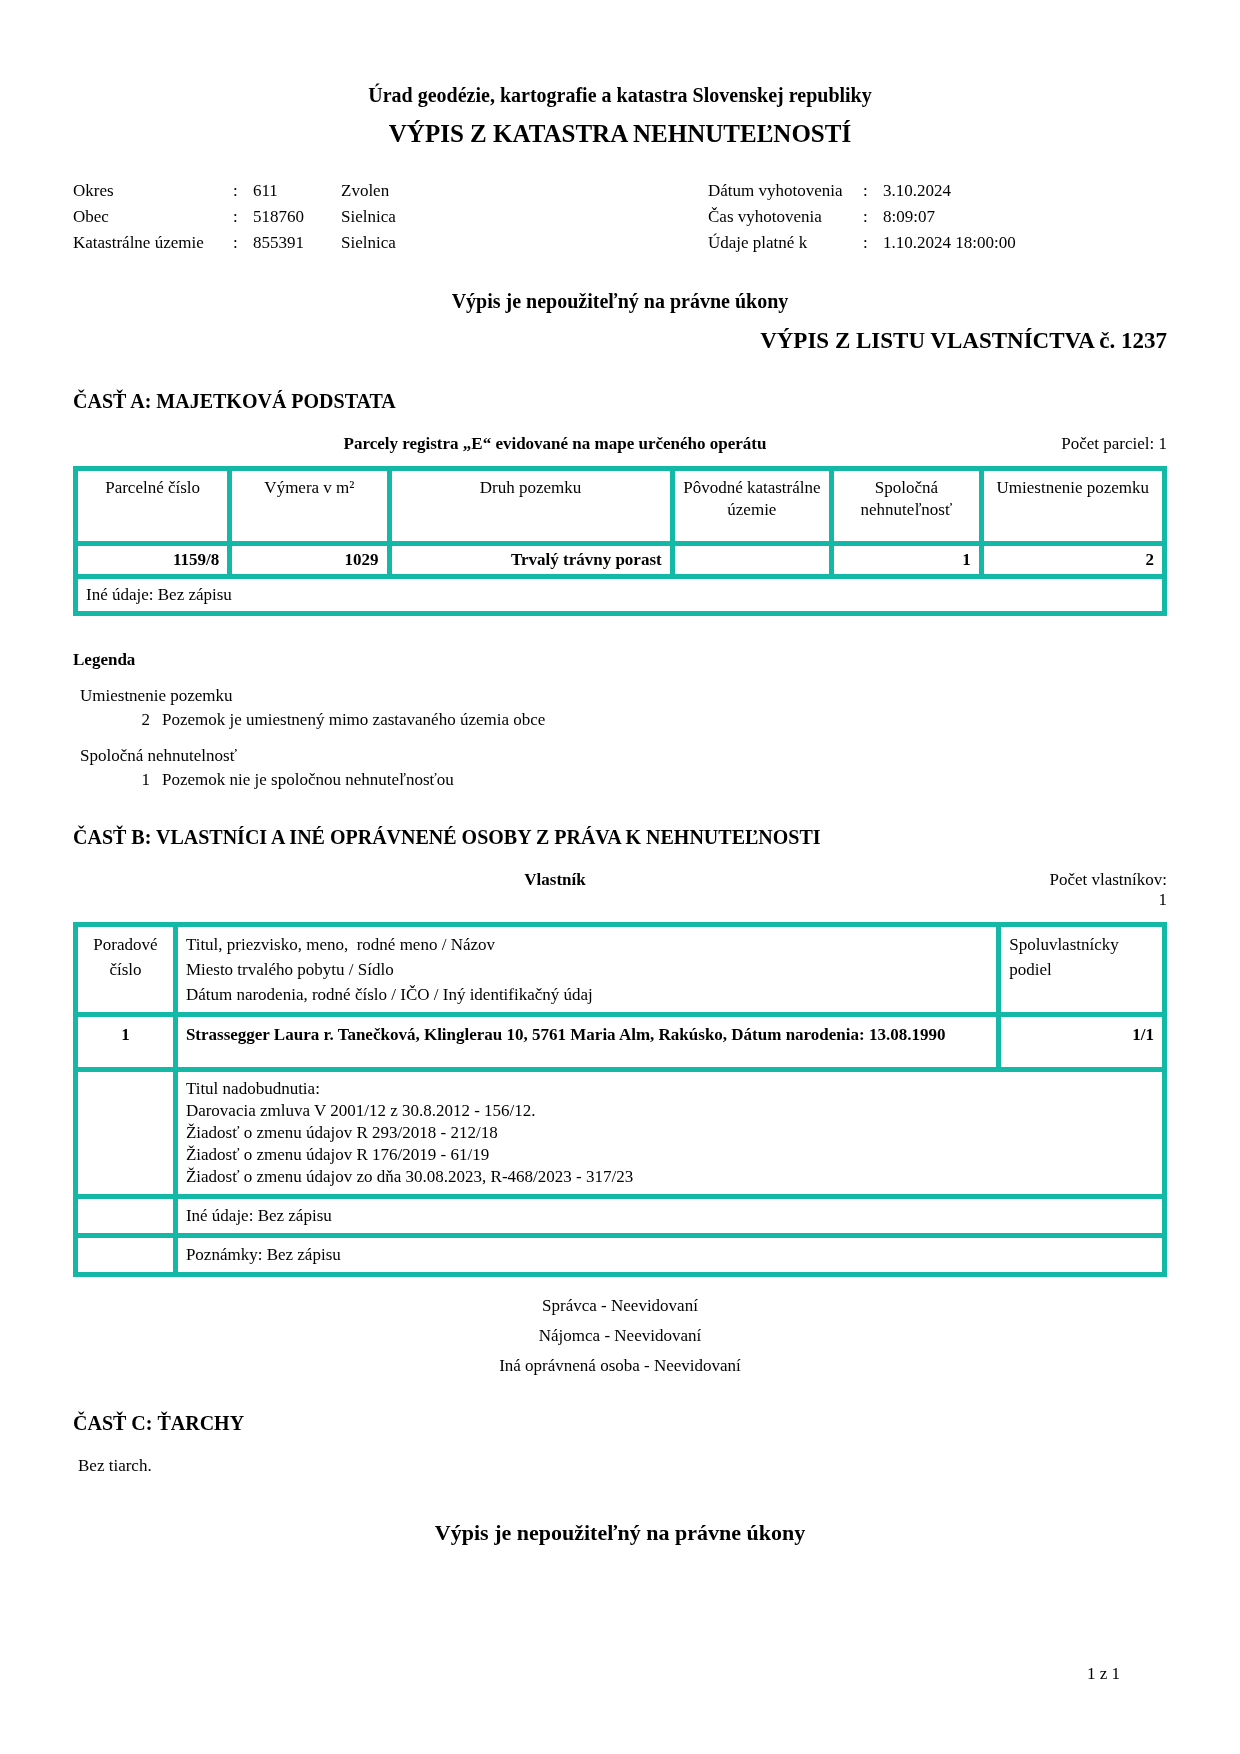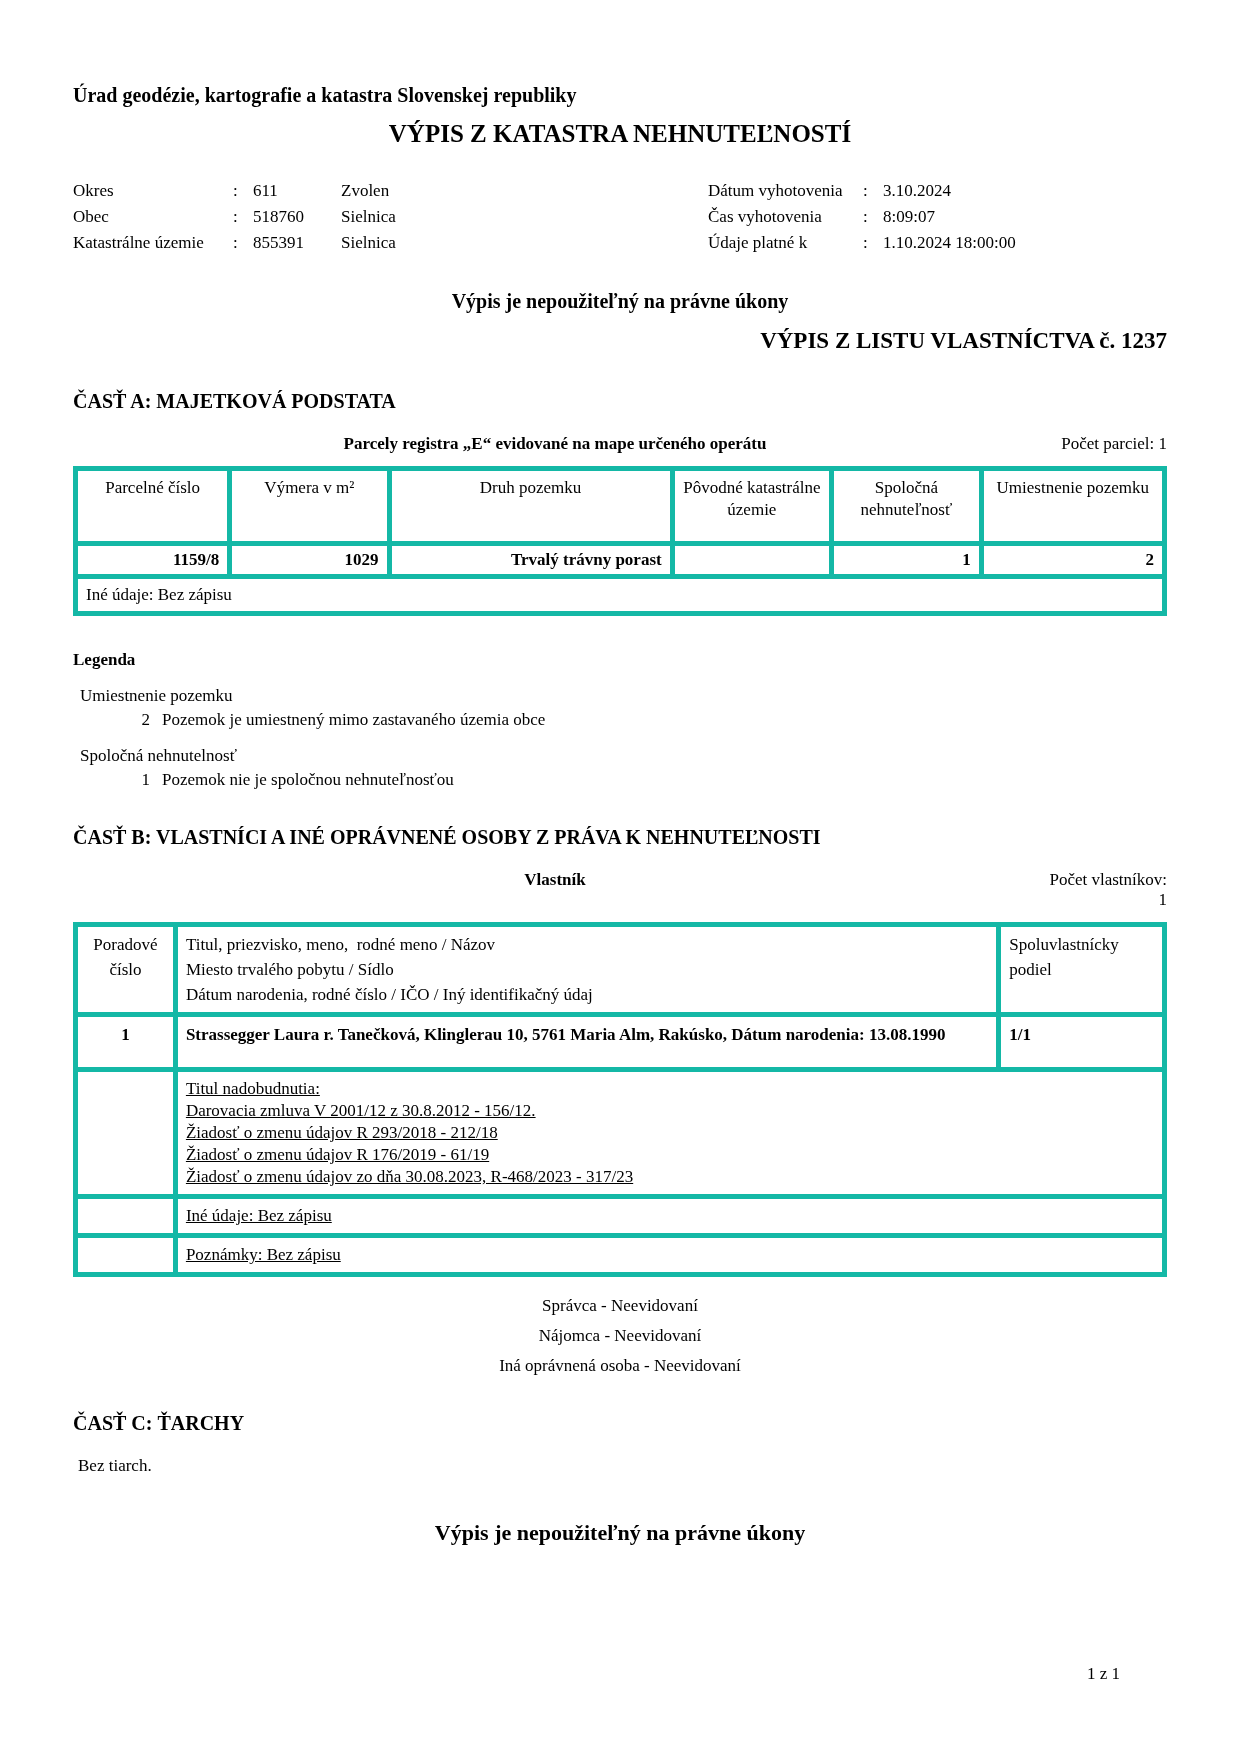--- a/index.html
+++ b/index.html
@@ -8,21 +8,21 @@
     position:relative;
     width:1240px; height:1754px;
     background:#ffffff;
     color:#000000;
     font-family:"Liberation Serif", serif;
     font-size:17px;
     padding:84px 73px 0 73px;
     overflow:hidden;
   }
 
-  .authority { font-size:20px; font-weight:bold; text-align:left; }
+  .authority { font-size:20px; font-weight:bold; text-align:center; }
   .doc-title { font-size:25px; font-weight:bold; text-align:center; margin-top:13px; }
 
   .meta { display:flex; margin-top:30px; line-height:26px; }
   .meta-left  { flex:0 0 635px; }
   .meta-right { flex:1; }
   .meta-row { display:flex; }
   .meta-left  .m-label { width:160px; }
   .meta-right .m-label { width:155px; }
   .m-colon { width:20px; }
   .meta-left .m-code { width:88px; }
@@ -54,22 +54,22 @@
   .legend-item { display:flex; margin-top:4px; }
   .legend-code { width:34px; margin-left:48px; text-align:right; padding-right:12px; }
 
   
   .tblB .hdr-row { border-bottom:2px solid #000; }
   .tblB th { font-weight:normal; text-align:left; vertical-align:top; padding:5px 8px; line-height:25px; height:78px; }
   .tblB th.cB1 { text-align:center; }
   .cB1{width:100px}.cB2{width:828px}.cB3{width:166px}
   .tblB .owner-row td { font-weight:bold; vertical-align:top; padding:5px 8px; height:55px; line-height:26px; }
   .tblB .owner-num { text-align:center; }
-  .tblB .owner-share { text-align:left; }
-  .tblB .sub-row td { border-top:2px solid #000; padding:6px 8px; line-height:22px; vertical-align:top;text-decoration:underline; }
+  .tblB .owner-share { text-align:right; }
+  .tblB .sub-row td { border-top:2px solid #000; padding:6px 8px; line-height:22px; vertical-align:top; }
   .tblB td.empty-col { border-top:none; }
   .pre { white-space:pre-wrap; }
 
   .not-registered { margin-top:18px; }
   .not-registered div { text-align:center; margin-top:9px; line-height:21px; }
 
   .part-c-body { margin-top:21px; padding-left:5px; }
   .disclaimer-bottom { font-size:22px; font-weight:bold; text-align:center; margin-top:44px; }
 
   .page-number { position:absolute; right:120px; bottom:70px; font-size:17px; }

